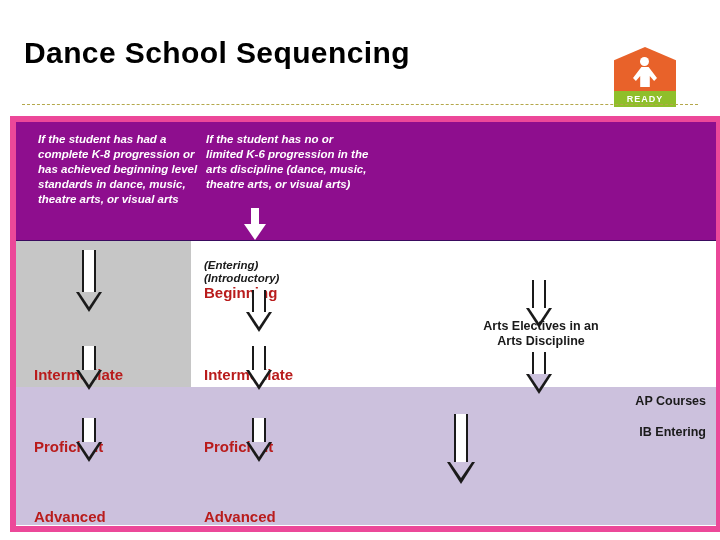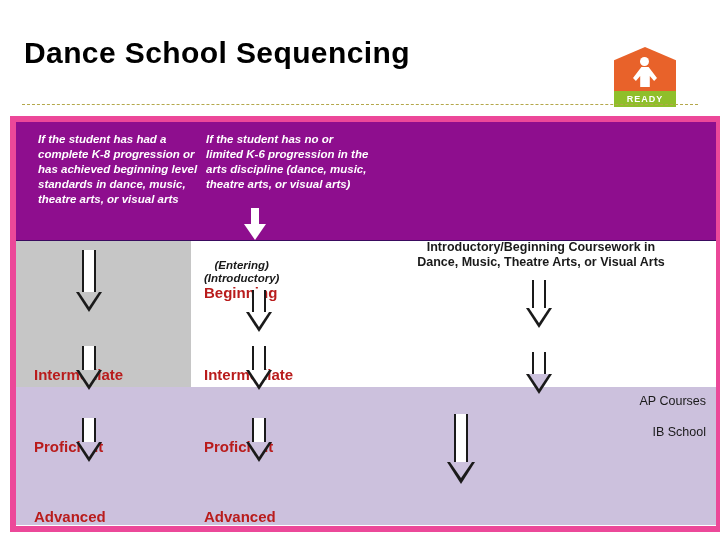--- a/index.html
+++ b/index.html
@@ -172,34 +172,34 @@
   }
   .course {
     font-size: 12.5px;
     font-weight: bold;
     color: #1a1a1a;
     text-align: center;
     line-height: 15px;
   }
   .course-right {
     font-size: 12.5px;
-    font-weight: normal;
+    font-weight: bold;
     color: #1a1a1a;
     text-align: right;
     line-height: 15px;
   }
 
   
   .c1-intermediate { left: 18px; top: 200px; }
   .c1-proficient   { left: 18px; top: 272px; }
   .c1-advanced     { left: 18px; top: 342px; }
 
   
   .c2-beginning    { left: 188px; top: 118px; }
-  .c2-beginning-sub{ left: 188px; top: 137px; text-align: center; }
+  .c2-beginning-sub{ left: 188px; top: 137px; }
   .c2-intermediate { left: 188px; top: 200px; }
   .c2-proficient   { left: 188px; top: 272px; }
   .c2-advanced     { left: 188px; top: 342px; }
 
   
   .c3-intro   { left: 380px; top: 118px; width: 290px; }
   .c3-electives { left: 435px; top: 197px; width: 180px; }
   .c3-honors  { left: 372px; top: 272px; width: 160px; }
 
   
@@ -304,39 +304,39 @@
   </div>
   <div class="txt level c2-proficient">Proficient</div>
 
   <div class="arrow" style="left:230px; top:296px; width:26px; height:44px;">
     <div class="shaft" style="width:10px; height:26px;"></div>
     <div class="head" style="top:24px; border-left:13px solid transparent; border-right:13px solid transparent; border-top:20px solid #1a1a1a;"></div>
     <div class="head" style="top:24px; border-left:10px solid transparent; border-right:10px solid transparent; border-top:15px solid #ccc1dd;"></div>
   </div>
   <div class="txt level c2-advanced">Advanced</div>
 
-  <div class="txt course c3-intro">Introductory/Beginning Coursework in
-Dance, Music, Theatre Arts, or Visual Arts</div>
 
   <div class="arrow" style="left:510px; top:158px; width:26px; height:48px;">
     <div class="shaft" style="width:10px; height:30px;"></div>
     <div class="head" style="top:28px; border-left:13px solid transparent; border-right:13px solid transparent; border-top:20px solid #1a1a1a;"></div>
     <div class="head" style="top:28px; border-left:10px solid transparent; border-right:10px solid transparent; border-top:15px solid #ffffff;"></div>
   </div>
 
+  <div class="txt course c3-electives">Arts Electives in an
+Arts Discipline</div>
 
   <div class="arrow" style="left:510px; top:230px; width:26px; height:42px;">
     <div class="shaft" style="width:10px; height:24px;"></div>
     <div class="head" style="top:22px; border-left:13px solid transparent; border-right:13px solid transparent; border-top:20px solid #1a1a1a;"></div>
     <div class="head" style="top:22px; border-left:10px solid transparent; border-right:10px solid transparent; border-top:15px solid #ccc1dd;"></div>
   </div>
 
 
   <div class="arrow" style="left:430px; top:292px; width:30px; height:72px;">
     <div class="shaft" style="width:10px; height:50px;"></div>
     <div class="head" style="top:48px; border-left:14px solid transparent; border-right:14px solid transparent; border-top:22px solid #1a1a1a;"></div>
     <div class="head" style="top:48px; border-left:11px solid transparent; border-right:11px solid transparent; border-top:16px solid #ccc1dd;"></div>
   </div>
 
   <div class="txt course-right c4-ap">AP Courses</div>
-  <div class="txt course-right c4-ib">IB School</div>
+  <div class="txt course-right c4-ib">IB Entering</div>
 
 </div>
 
 </body></html>

